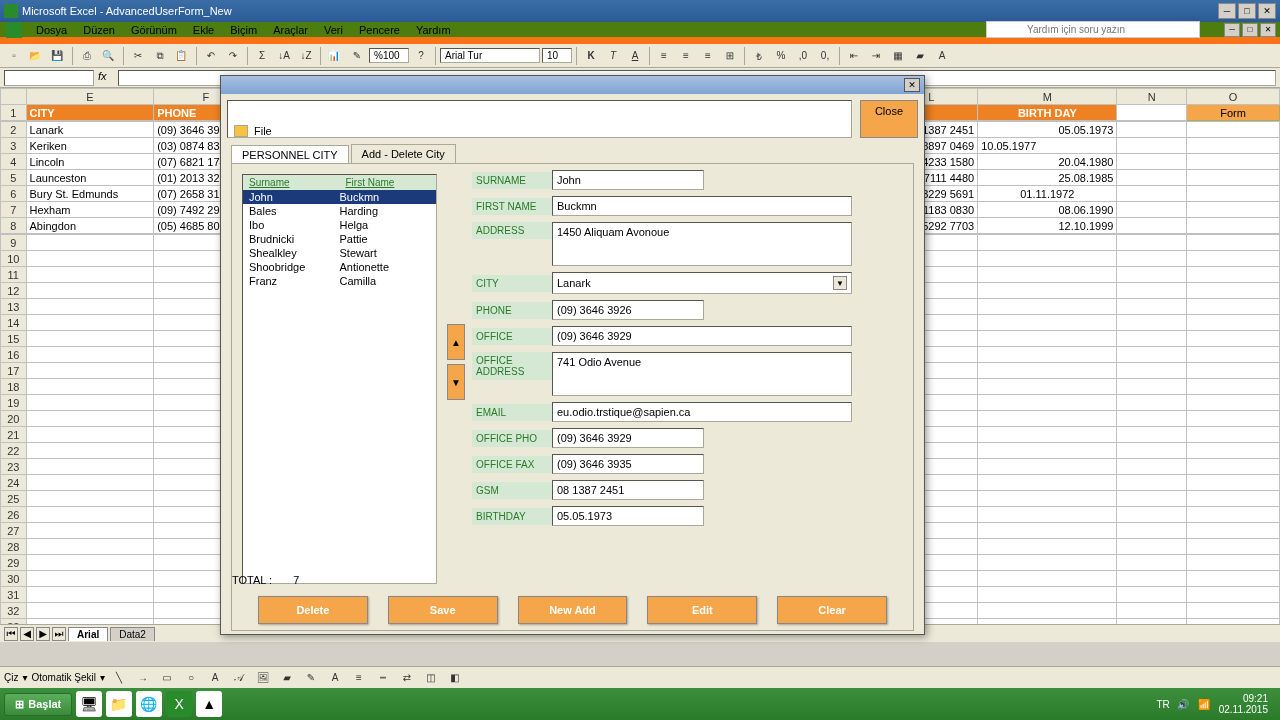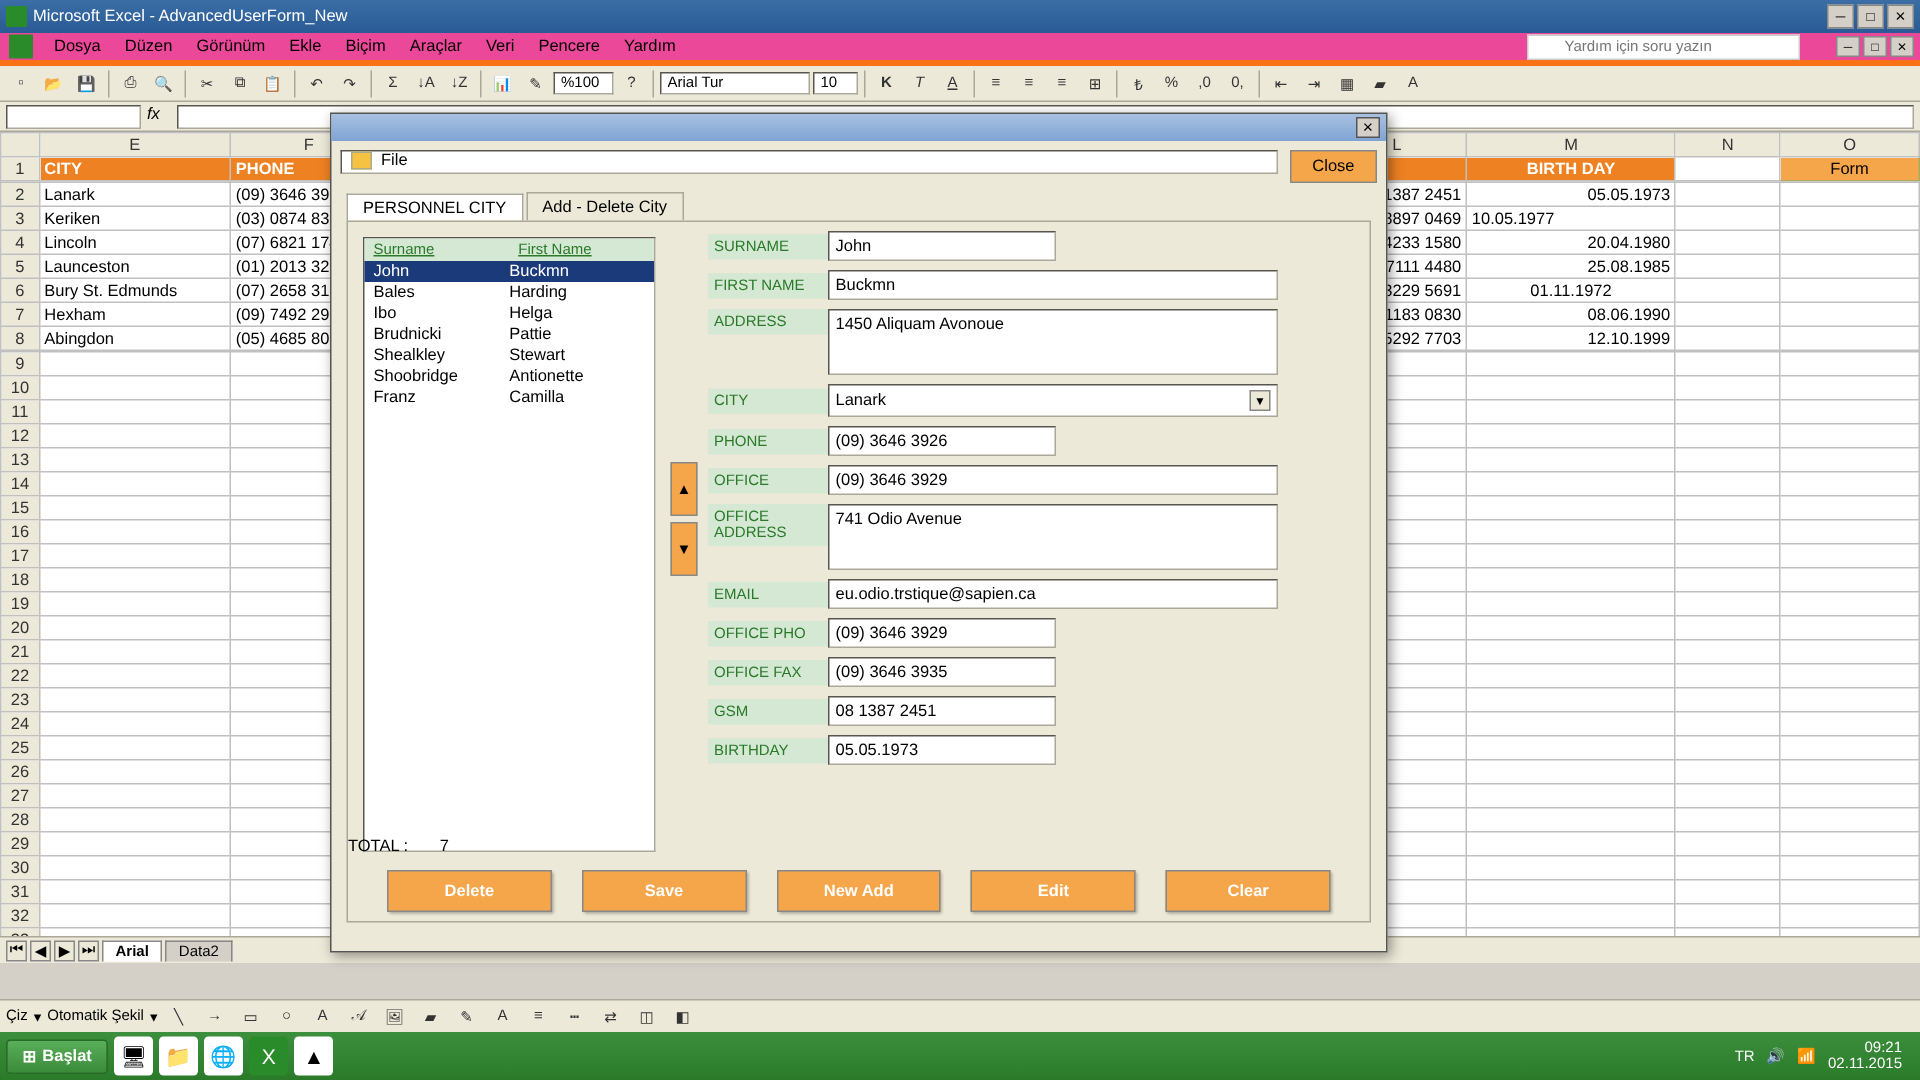--- a/index.html
+++ b/index.html
@@ -6,24 +6,24 @@
 body { background: #d4d0c8; width: 1280px; height: 720px; overflow: hidden; position: relative; font-size: 11px; }
 
 
 .titlebar { background: linear-gradient(#3a6ea5, #2a5a95); color: #fff; height: 22px; display: flex; align-items: center; padding: 0 4px; font-size: 11px; }
 .titlebar .icon { width: 14px; height: 14px; background: #2a8b2a; margin-right: 4px; }
 .titlebar .title { flex: 1; }
 .titlebar .winbtns { display: flex; gap: 2px; }
 .titlebar .winbtn { width: 18px; height: 16px; background: #d4d0c8; border: 1px solid #888; display: flex; align-items: center; justify-content: center; font-size: 9px; cursor: pointer; color: #000; }
 
 
-.menubar { background: #ec4899; height: 22px; display: flex; align-items: center; padding: 0 6px; border-bottom: 4px solid #f97316; font-size: 11px; position: relative; }
+.menubar { background: #4d7c0f; height: 22px; display: flex; align-items: center; padding: 0 6px; border-bottom: 7px solid #f97316; font-size: 11px; position: relative; }
 .menubar .appicon { width: 16px; height: 16px; background: #2a8b2a; margin-right: 6px; }
 .menubar .mitem { padding: 2px 8px; cursor: pointer; }
-.menubar .help { position: absolute; right: 80px; padding: 2px 24px; font-size: 10px; color: #666; border: 1px solid #ccc; background: #fff; }
+.menubar .help { position: absolute; right: 80px; padding: 2px 40px; font-size: 10px; color: #666; border: 1px solid #ccc; background: #fff; }
 .menubar .topright { position: absolute; right: 4px; display: flex; gap: 2px; }
 .menubar .topright .winbtn { width: 16px; height: 14px; background: #d4d0c8; border: 1px solid #888; font-size: 8px; display:flex;align-items:center;justify-content:center;cursor:pointer; }
 
 
 .toolbar { background: #ece9d8; height: 24px; display: flex; align-items: center; padding: 0 4px; border-bottom: 1px solid #aca899; gap: 2px; }
 .tbtn { width: 20px; height: 20px; border: 1px solid transparent; display:flex;align-items:center;justify-content:center; font-size:10px; cursor:pointer; color:#333; }
 .tsep { width: 1px; height: 18px; background: #aca899; margin: 0 2px; }
 .tzoom { border: 1px inset #aca899; background: #fff; padding: 1px 4px; font-size: 10px; width: 40px; }
 .tfont { border: 1px inset #aca899; background: #fff; padding: 1px 4px; font-size: 10px; width: 100px; }
 .tsize { border: 1px inset #aca899; background: #fff; padding: 1px 4px; font-size: 10px; width: 30px; }
@@ -57,21 +57,21 @@
 .taskbar { position: absolute; bottom: 0; left:0; right:0; height: 32px; background: linear-gradient(#3c8f3c, #2a7a2a); display:flex; align-items:center; padding: 0 4px; gap: 4px; }
 .taskbar .start { background: linear-gradient(#5aaf5a, #3a8a3a); border: 1px solid #2a6a2a; border-radius: 3px; padding: 4px 10px; color:#fff; font-weight:bold; font-size:11px; cursor:pointer; display:flex; align-items:center; gap:4px; }
 .taskbar .tbicon { width: 26px; height: 26px; background: #fff; border-radius: 3px; display:flex; align-items:center; justify-content:center; cursor:pointer; font-size: 14px; }
 .taskbar .tray { margin-left:auto; display:flex; align-items:center; gap:8px; color:#fff; font-size: 10px; padding-right: 8px; }
 
 
 .dialog { position: absolute; left: 220px; top: 75px; width: 705px; height: 560px; background: #ece9d8; border: 1px solid #555; box-shadow: 2px 2px 8px rgba(0,0,0,0.4); }
 .dialog .dtitle { background: linear-gradient(#a8c0e0, #7fa4d4); height: 18px; display:flex; align-items:center; justify-content:flex-end; padding: 0 4px; }
 .dialog .dtitle .closebtn { width: 16px; height: 14px; background: #d4d0c8; border: 1px solid #555; font-size: 9px; display:flex;align-items:center;justify-content:center; cursor:pointer; }
 .dialog .toprow { display: flex; padding: 6px; gap: 8px; }
-.dialog .filebox { flex:1; background: #fff; border: 1px inset #aca899; height: 16px; display:flex; align-items:flex-start; padding: 0 6px; gap: 6px; }
+.dialog .filebox { flex:1; background: #fff; border: 1px inset #aca899; height: 38px; display:flex; align-items:flex-end; padding: 0 6px; gap: 6px; }
 .dialog .filebox .foldericon { width: 14px; height: 12px; background: #f5c242; border: 1px solid #aa8; }
 .dialog .closebtn2 { background: #f5a54a; border: 1px solid #888; padding: 4px 14px; cursor:pointer; font-size: 11px; }
 
 .dialog .tabs { display:flex; padding: 0 10px; font-size: 11px; }
 .dialog .tabs .tab { background: #ece9d8; border: 1px solid #aca899; border-bottom: none; padding: 3px 10px; cursor:pointer; margin-right: 2px; }
 .dialog .tabs .tab.active { background: #fff; position: relative; top: 1px; }
 
 .dialog .body { border: 1px solid #aca899; margin: 0 10px 10px 10px; background: #ece9d8; padding: 10px; position: relative; height: 468px; }
 
 .listbox { background: #fff; border: 1px inset #aca899; width: 195px; height: 410px; font-size: 11px; }

